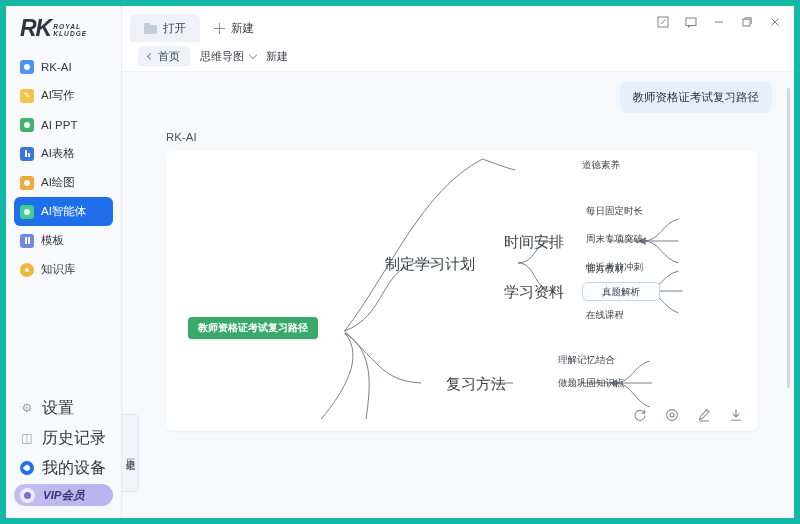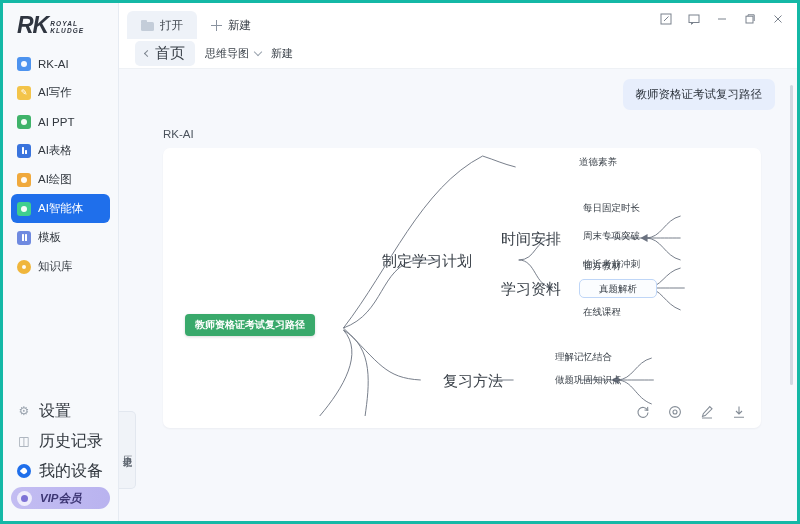--- a/index.html
+++ b/index.html
@@ -6,21 +6,21 @@
   html, body {
     width: 800px; height: 524px;
     font-family: "Liberation Sans", "DejaVu Sans", sans-serif;
     background: #ffffff;
     overflow: hidden;
   }
   .app {
     position: relative;
     width: 800px; height: 524px;
     background: #ffffff;
-    border: 3px solid #14b8a6;
+    border: 6px solid #14b8a6;
     display: flex;
     overflow: hidden;
   }
 
   
   .sidebar {
     width: 116px; height: 100%;
     background: #f7f9fc;
     border-right: 1px solid #e6ebf2;
     display: flex; flex-direction: column;
@@ -185,21 +185,21 @@
   .breadcrumb {
     height: 30px;
     display: flex; align-items: center; gap: 10px;
     padding: 0 0 0 16px;
     border-bottom: 1px solid #eef1f5;
   }
   .crumb-home {
     display: flex; align-items: center; gap: 4px;
     background: #eef2f8; border-radius: 5px;
     padding: 3px 10px;
-    font-size: 15px; color: #3a4149; cursor: pointer;
+    font-size: 11px; color: #3a4149; cursor: pointer;
   }
   .chev-left {
     width: 5px; height: 5px; border-left: 1.3px solid #7d858f;
     border-bottom: 1.3px solid #7d858f; transform: rotate(45deg);
     margin-right: 1px;
   }
   .crumb {
     display: flex; align-items: center; gap: 6px;
     font-size: 11px; color: #3a4149; cursor: pointer;
   }

